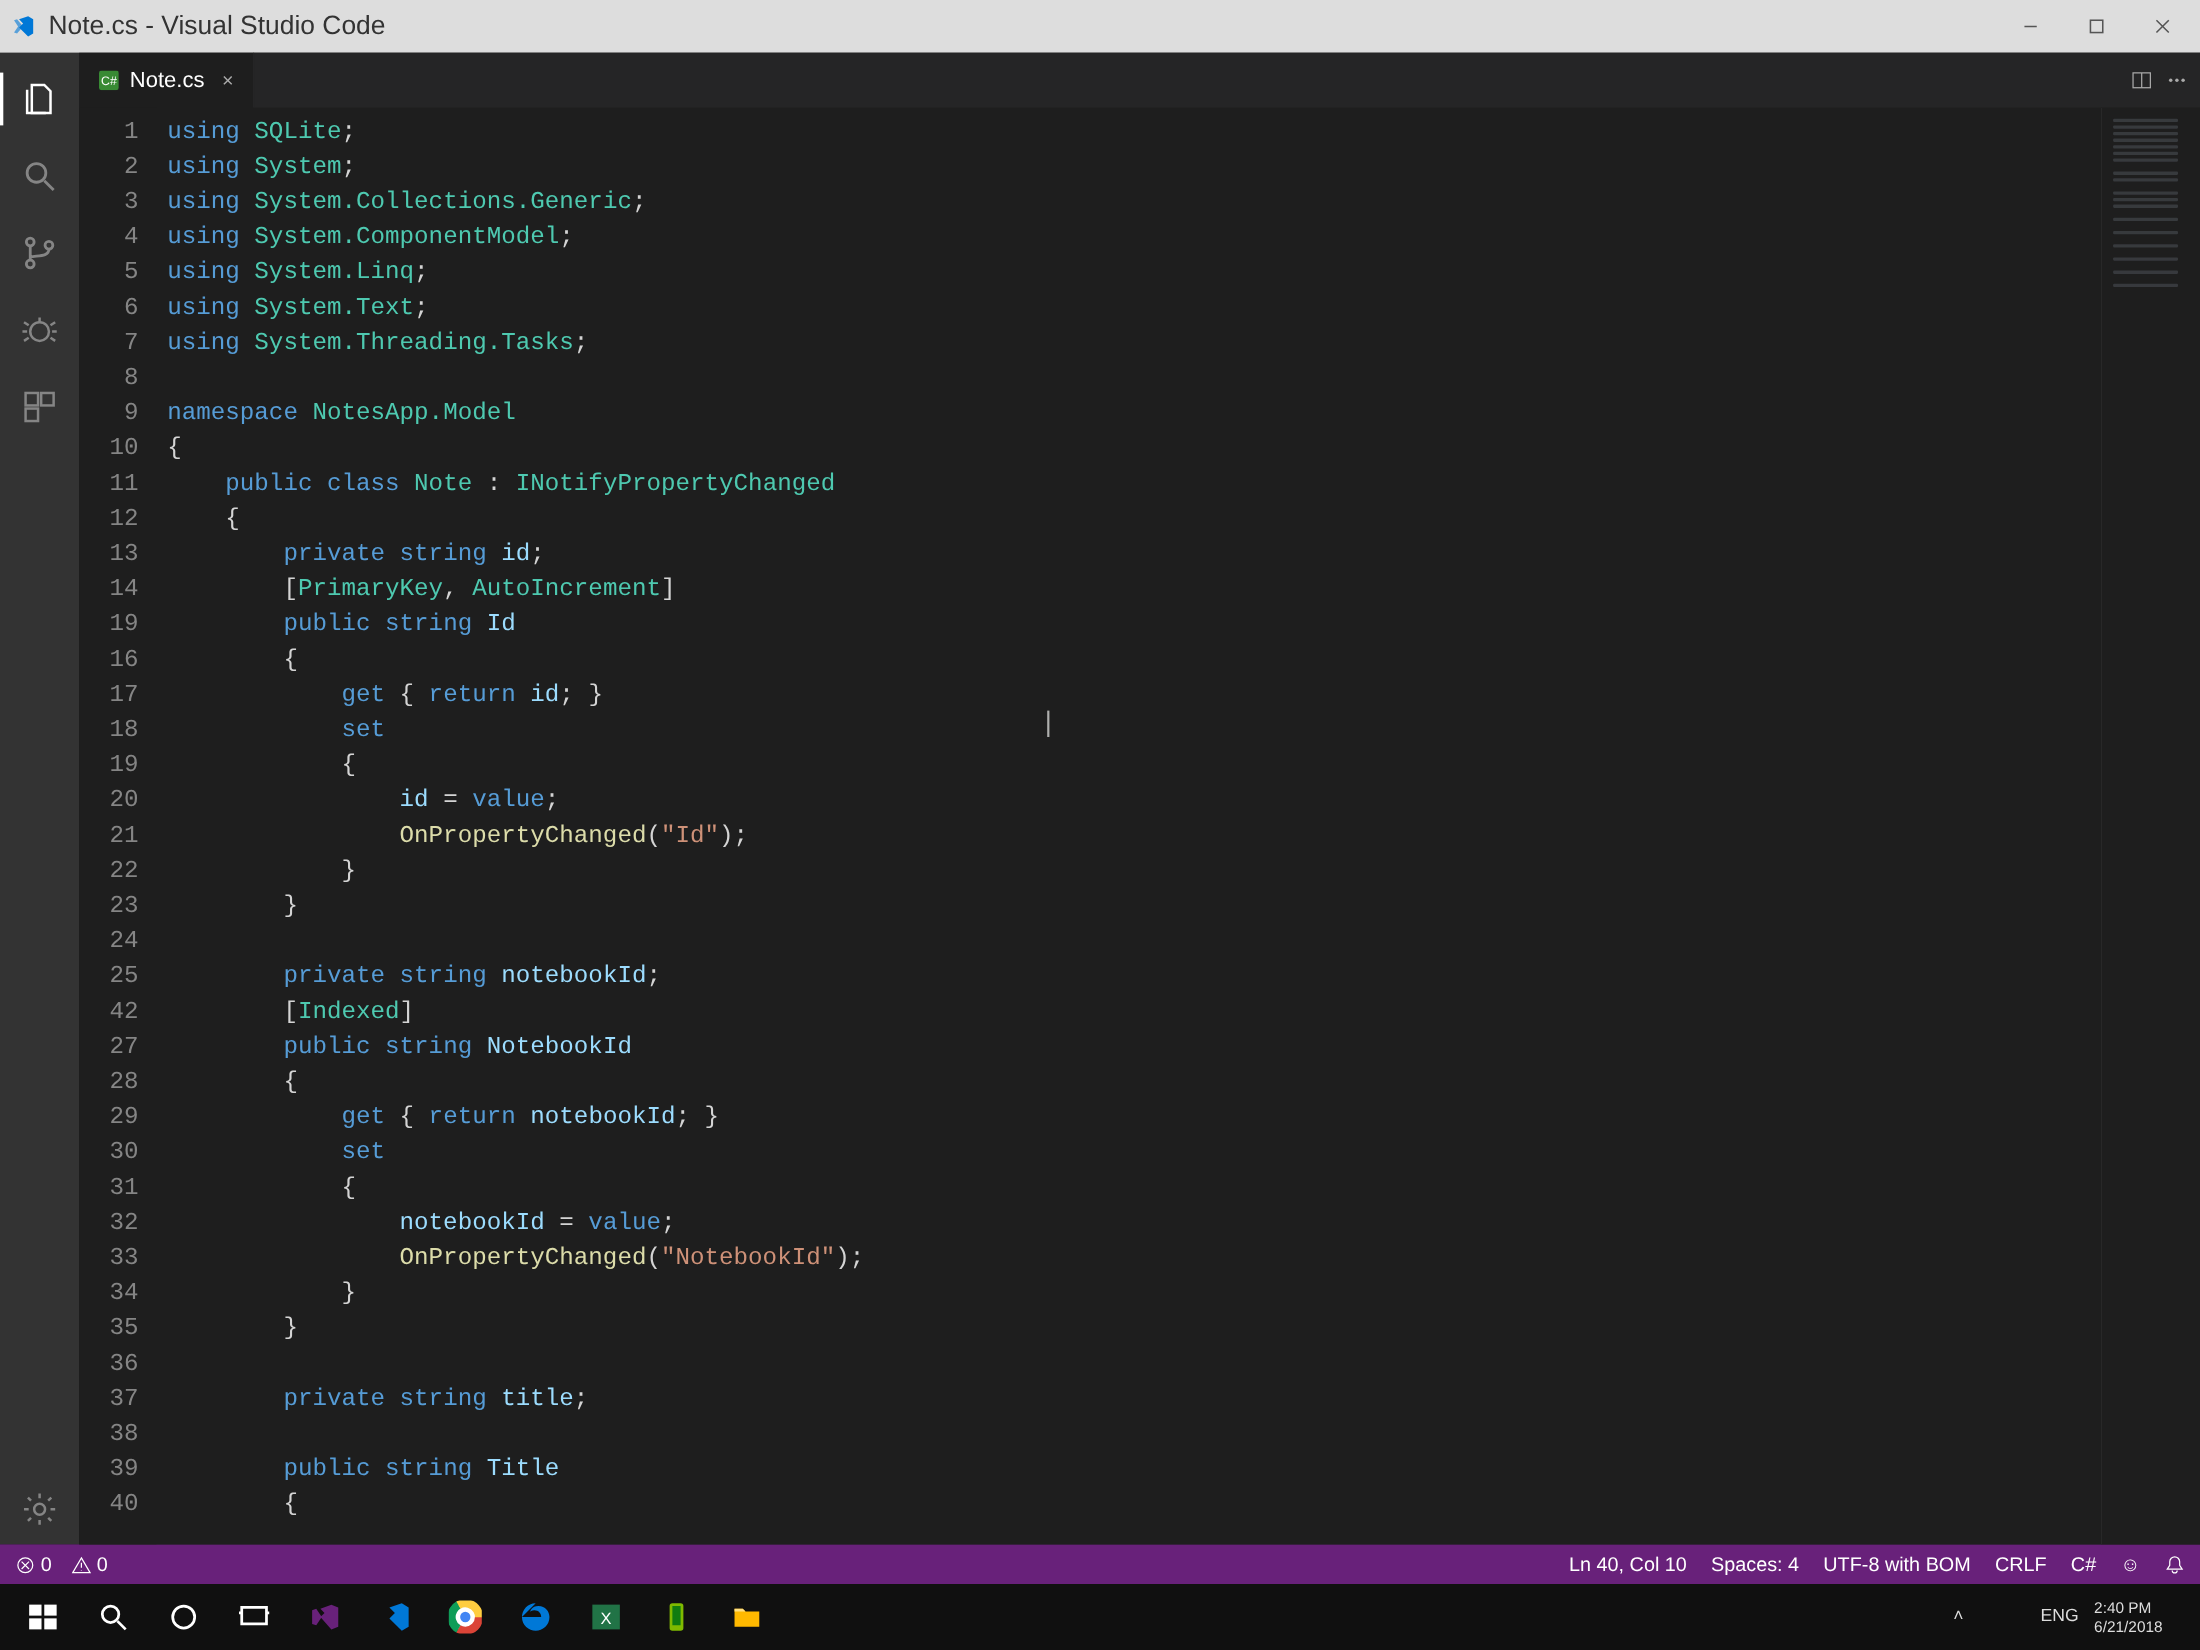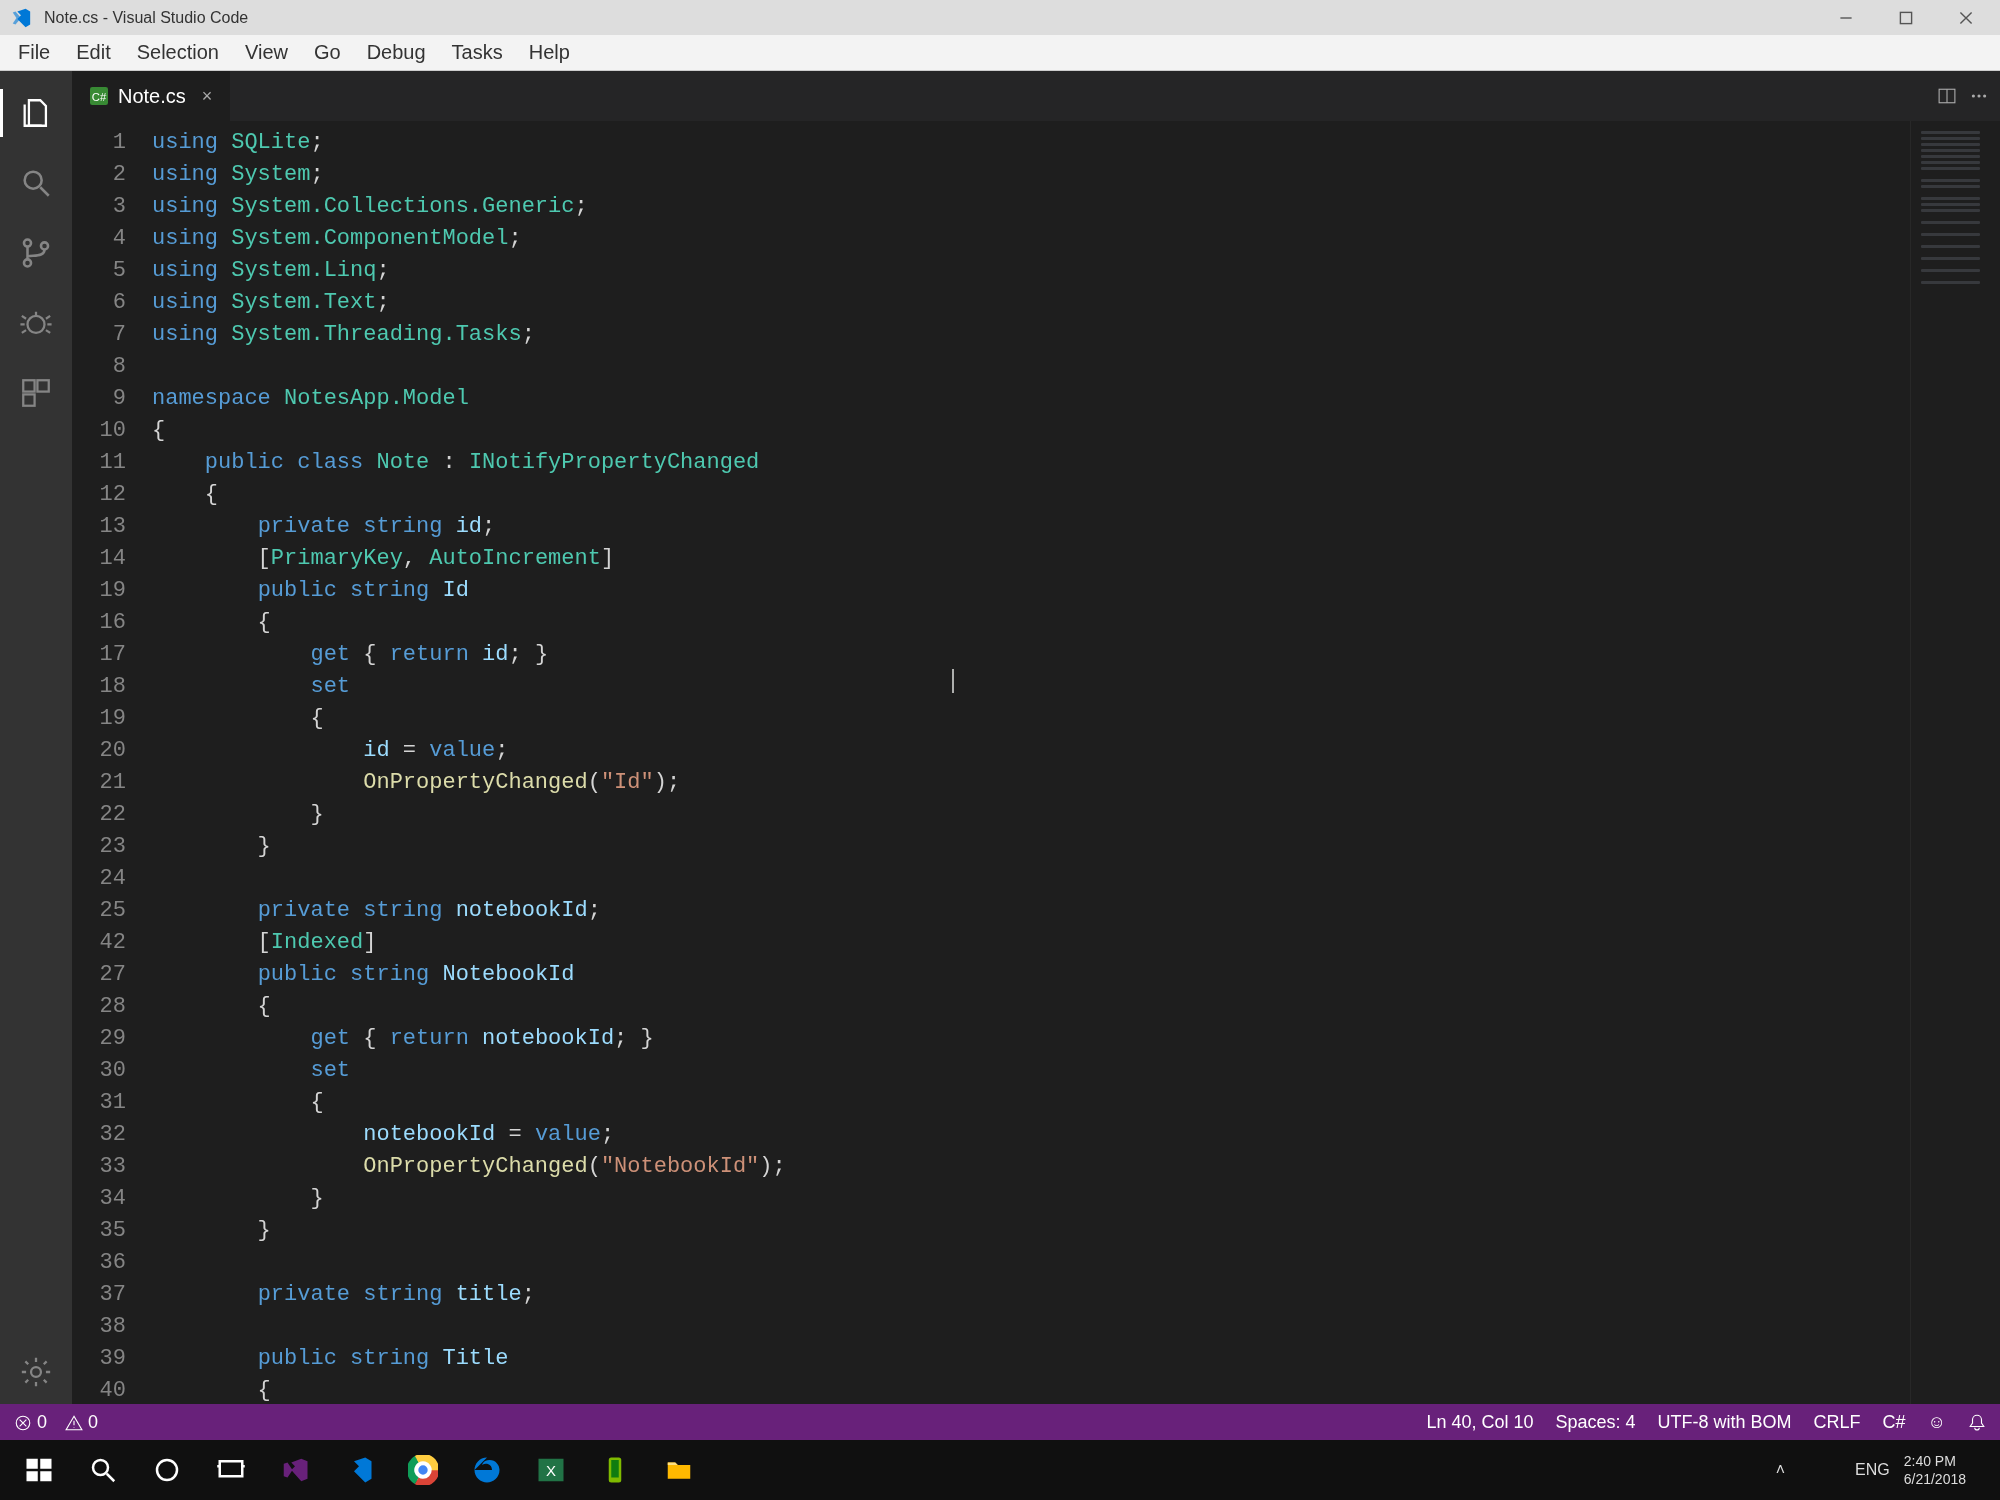--- a/index.html
+++ b/index.html
@@ -4,22 +4,22 @@
 <style>
   * { box-sizing: border-box; margin: 0; padding: 0; }
   html, body { width: 2000px; height: 1500px; overflow: hidden; font-family: "Segoe UI", Arial, sans-serif; background:#000; }
 
   .vscode {
     width: 2000px; height: 1440px; display: flex; flex-direction: column;
     background: #1e1e1e; color: #d4d4d4;
   }
   
   .titlebar {
-    height: 35px; background: #dddddd; color: #333; display: flex; align-items: center;
-    font-size: 16px; padding: 0 10px; gap: 12px;
+    height: 48px; background: #dddddd; color: #333; display: flex; align-items: center;
+    font-size: 24px; padding: 0 10px; gap: 12px;
   }
   .titlebar .logo { width: 22px; height: 22px; }
   .titlebar .spacer { flex: 1; }
   .titlebar .winbtn { width: 48px; height: 40px; display:flex; align-items:center; justify-content:center; color:#555; }
   .titlebar .winbtn svg { width:14px; height:14px; }
 
   
   .menubar {
     height: 36px; background: #f3f3f3; color: #333; display: flex; align-items: center;
     font-size: 20px; gap: 2px; padding: 0 6px; border-bottom: 1px solid #ccc;
@@ -127,30 +127,20 @@
           <rect x="1" y="1" width="8" height="8" fill="none" stroke="#555"></rect>
         </svg>
       </div>
     <div class="winbtn">
         <svg viewBox="0 0 10 10">
           <path stroke="#555" stroke-width="1" d="M1 1l8 8M9 1l-8 8"></path>
         </svg>
       </div>
   </div>
 
-  <div class="menubar">
-    <div class="menuitem">File</div>
-    <div class="menuitem">Edit</div>
-    <div class="menuitem">Selection</div>
-    <div class="menuitem">View</div>
-    <div class="menuitem">Go</div>
-    <div class="menuitem">Debug</div>
-    <div class="menuitem">Tasks</div>
-    <div class="menuitem">Help</div>
-  </div>
 
   <div class="body">
 
     <div class="activitybar">
       <div class="act active">
         <svg viewBox="0 0 24 24" fill="none" stroke="currentColor" stroke-width="1.6">
             <path d="M7 3h8l4 4v14H7z"></path>
             <path d="M4 6v15h12"></path>
           </svg>
       </div>

